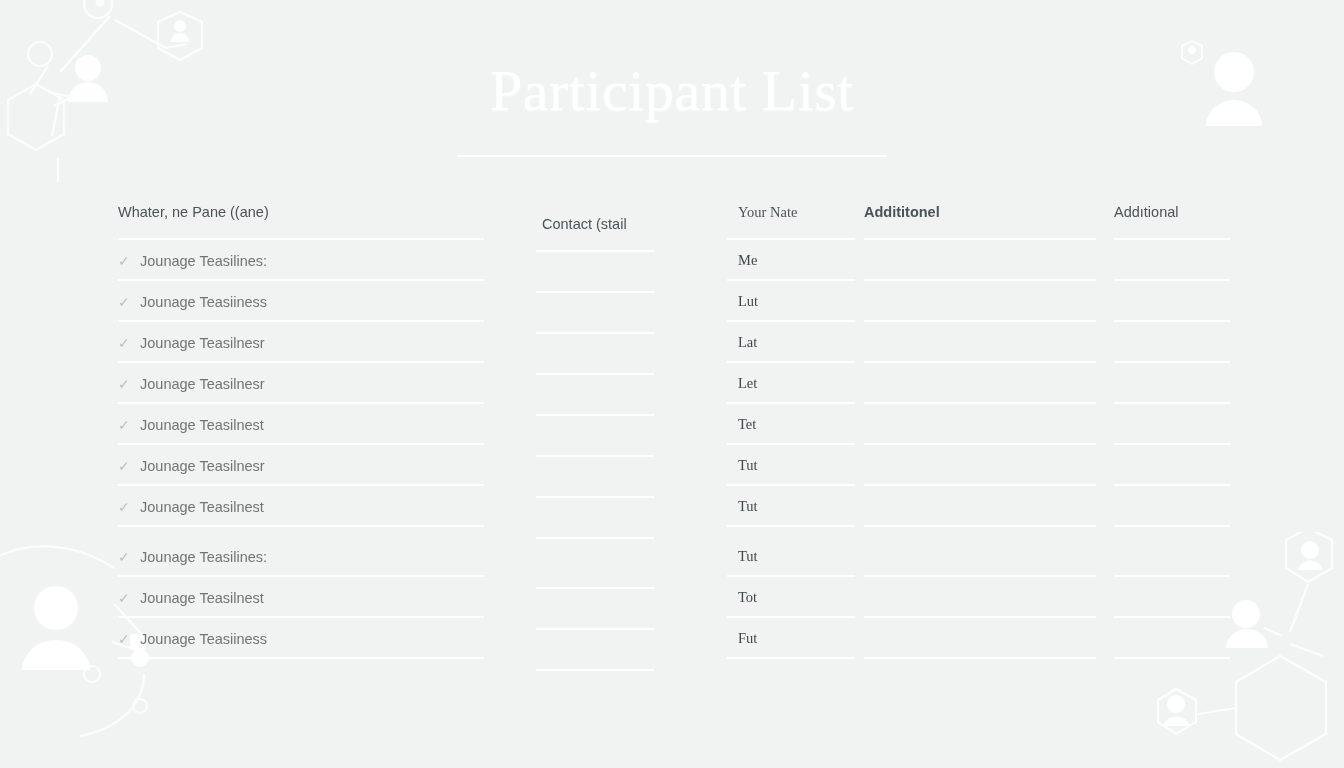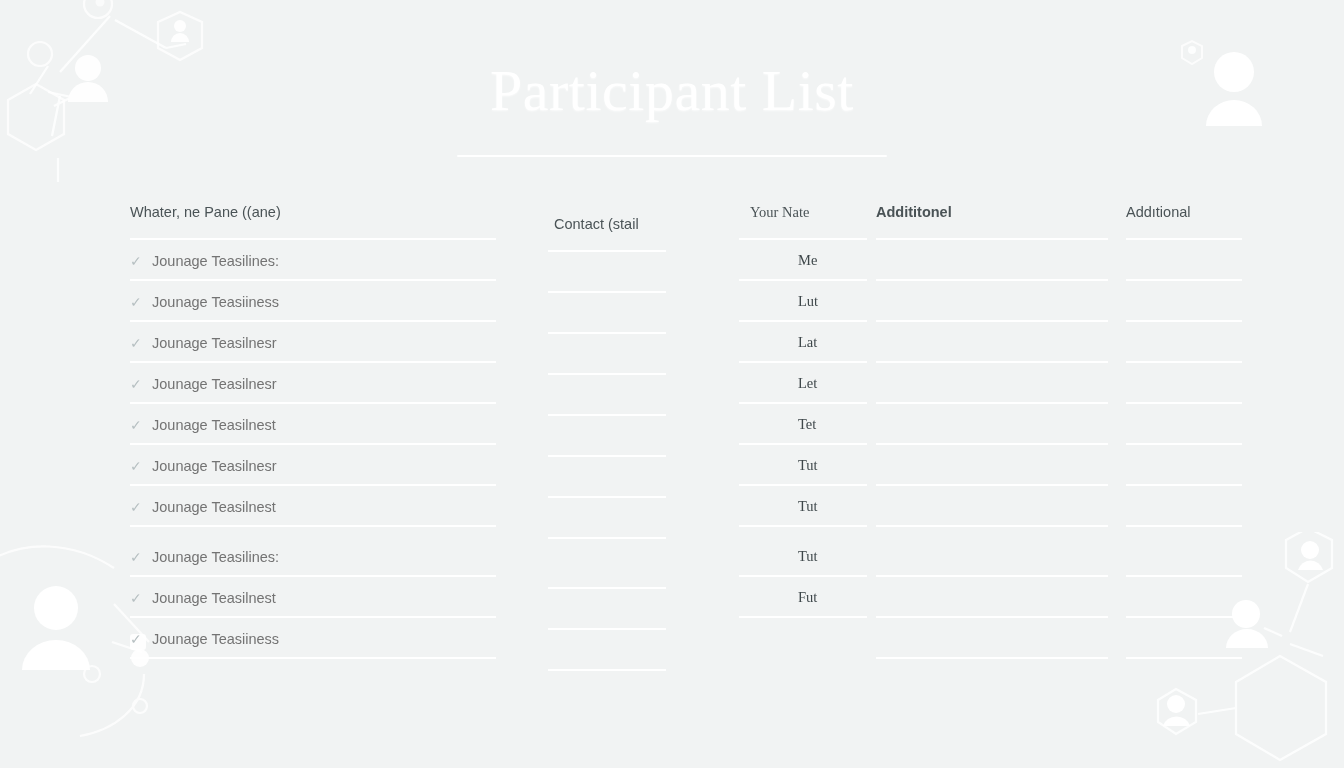--- a/index.html
+++ b/index.html
@@ -52,21 +52,21 @@
     height: 2px;
     background: #ffffff;
     margin: 30px auto 0 auto;
     border-radius: 1px;
     opacity: 0.95;
   }
 
   
   .table-wrap {
     position: absolute;
-    left: 130px;
+    left: 118px;
     top: 204px;
     width: 1112px;
     z-index: 2;
     display: flex;
   }
 
   .col { display: flex; flex-direction: column; }
 
   .col-name      { width: 410px; }
   .col-contact   { width: 196px; margin-top: 12px; }
@@ -126,21 +126,21 @@
     width: 22px;
     color: #b6bfc1;
     font-size: 14px;
     flex: 0 0 22px;
   }
   .row-label { color: #737373; white-space: nowrap; }
 
   .col-contact .cell,
   .col-yourname .cell { padding-left: 14px; }
 
-  .col-yourname .row-label { color: #3e474a; margin-left: 48px; }
+  .col-yourname .row-label { color: #3e474a; }
 </style>
 </head>
 <body>
 
 <div class="bg-decor">
 
   <div class="decor-tl">
     <svg width="250" height="200" viewBox="0 0 250 200" fill="none">
       <g stroke="#ffffff" stroke-width="2.2" opacity="0.85" fill="none">
         <path d="M120 30 L70 86"></path>
@@ -338,20 +338,23 @@
         <div class="cell">
           <span class="row-label">Tut</span>
         </div>
         <div class="cell">
           <span class="row-label">Tut</span>
         </div>
         <div class="cell gap-before">
           <span class="row-label">Tut</span>
         </div>
         <div class="cell">
+          <span class="row-label">Tot</span>
+        </div>
+        <div class="cell">
           <span class="row-label">Fut</span>
         </div>
       </div>
   </div>
 
   <div class="col col-add1">
     <div class="col-head">Addititonel</div>
     <div class="head-rule"></div>
     <div id="body-add1">
         <div class="cell">

